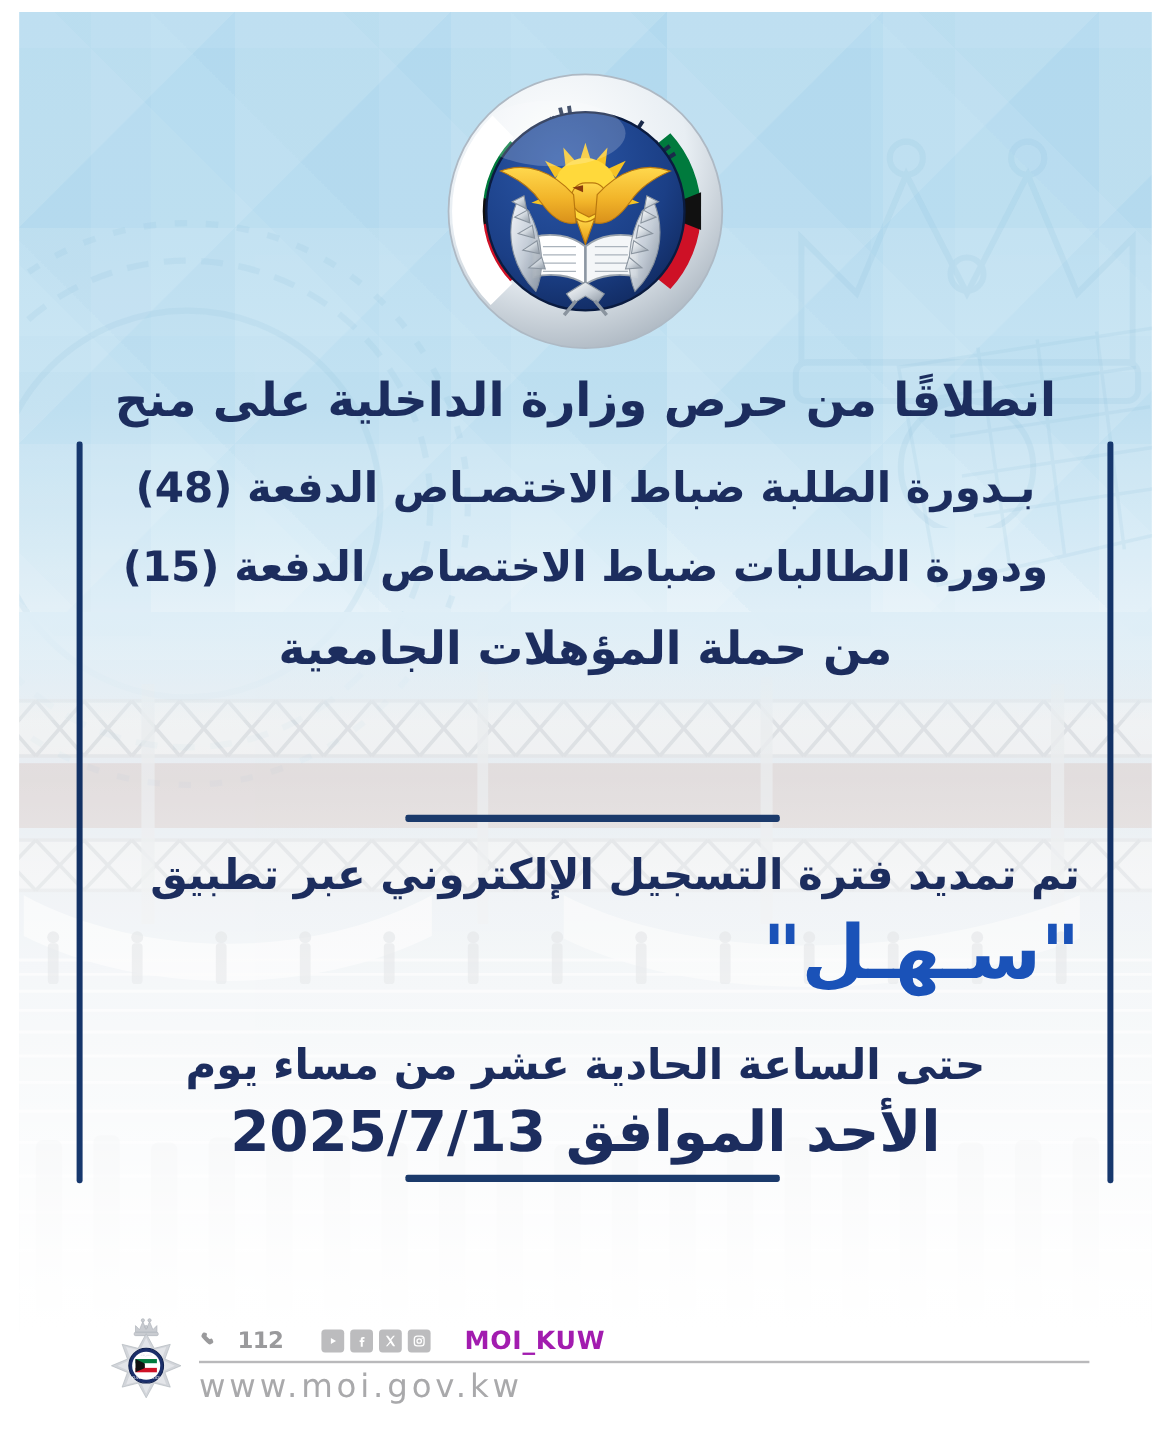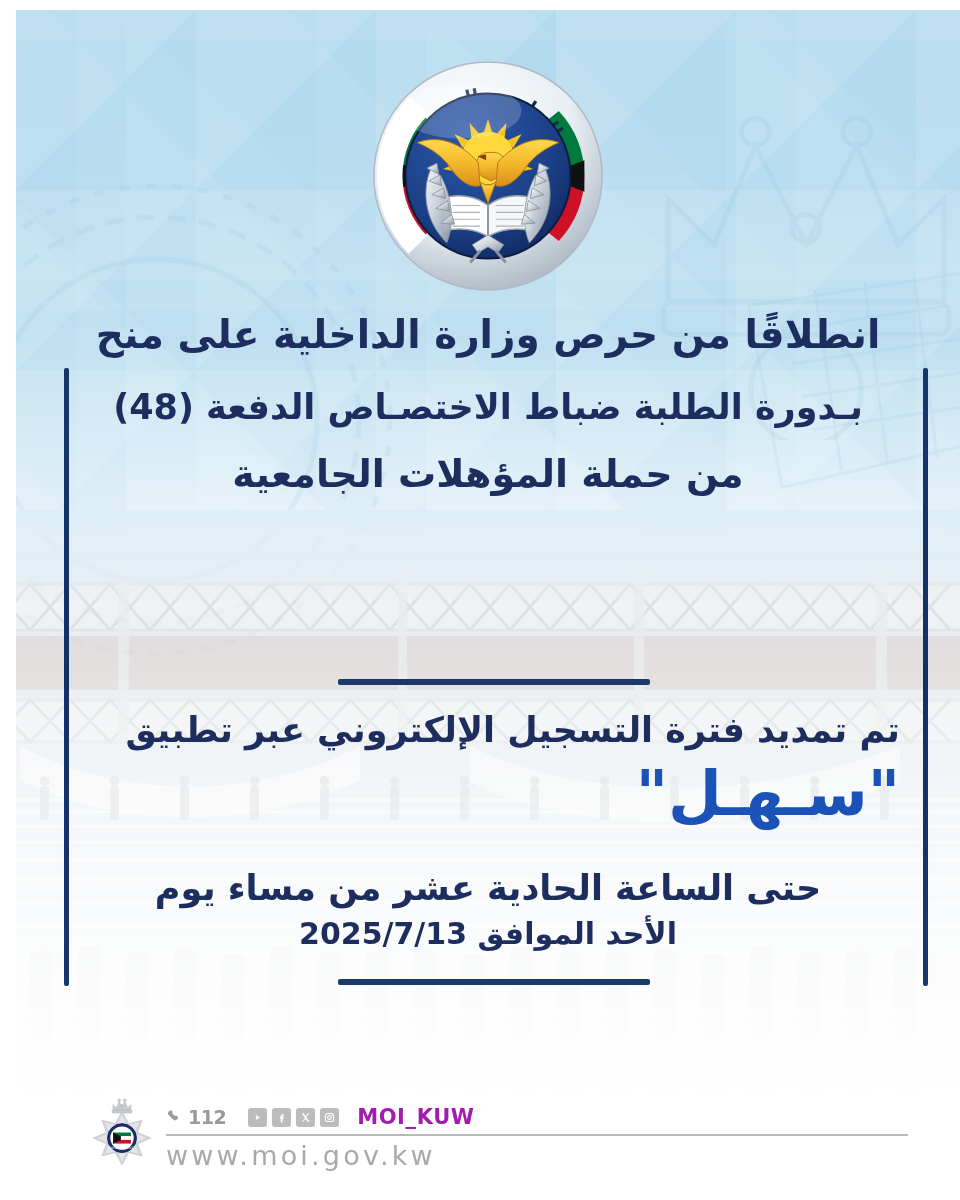--- a/index.html
+++ b/index.html
@@ -153,21 +153,21 @@
     line-height: 1.1;
   }
 
   .sec3 {
     position: absolute;
     left: 60px; right: 60px;
     top: 858px;
     text-align: center;
   }
   .l-deadline { font-size: 35px; font-weight: 700; color: #1c2d5e; margin: 0 0 8px 0; white-space: nowrap;}
-  .l-date { font-size: 30px; font-weight: 700; color: #1c2d5e; margin: 0; white-space: nowrap; text-align: center;}
+  .l-date { font-size: 47px; font-weight: 700; color: #1c2d5e; margin: 0; white-space: nowrap; text-align: center;}
   .l-date .dnum { direction: ltr; unicode-bidi: embed; display: inline-block; }
 
   
   .footer {
     position: absolute;
     left: 0; right: 0;
     bottom: 0;
     height: 120px;
     direction: ltr;
   }
@@ -180,21 +180,21 @@
   }
   .footer-right {
     position: absolute;
     left: 150px;
     right: 52px;
     top: 12px;
   }
   .footer-row1 {
     display: flex;
     align-items: center;
-    gap: 10px;
+    gap: 20px;
     height: 30px;
     color: #9a9a9c;
   }
   .phone-ico { width: 16px; height: 16px; display: inline-block; flex: 0 0 auto; }
   .phone-num {
     font-size: 19px;
     font-weight: 700;
     color: #9a9a9c;
     letter-spacing: -.5px;
     margin-left: -4px;
@@ -493,20 +493,21 @@
   </div>
 
   <div class="vrule vrule-left"></div>
   <div class="vrule vrule-right"></div>
   <div class="hrule hrule-top"></div>
   <div class="hrule hrule-bottom"></div>
 
   <div class="copy">
     <p class="line l-intro">انطلاقًا من حرص وزارة الداخلية على منح</p>
     <p class="line l-course">بـدورة الطلبة ضباط الاختصـاص الدفعة (48)</p>
+    <p class="line l-course">ودورة الطالبات ضباط الاختصاص الدفعة (15)</p>
     <p class="line l-holders">من حملة المؤهلات الجامعية</p>
   </div>
 
   <div class="sec2">
     <p class="l-extend">تم تمديد فترة التسجيل الإلكتروني عبر تطبيق</p>
     <p class="l-app">"سـهـل"</p>
   </div>
 
   <div class="sec3">
     <p class="l-deadline">حتى الساعة الحادية عشر من مساء يوم</p>

